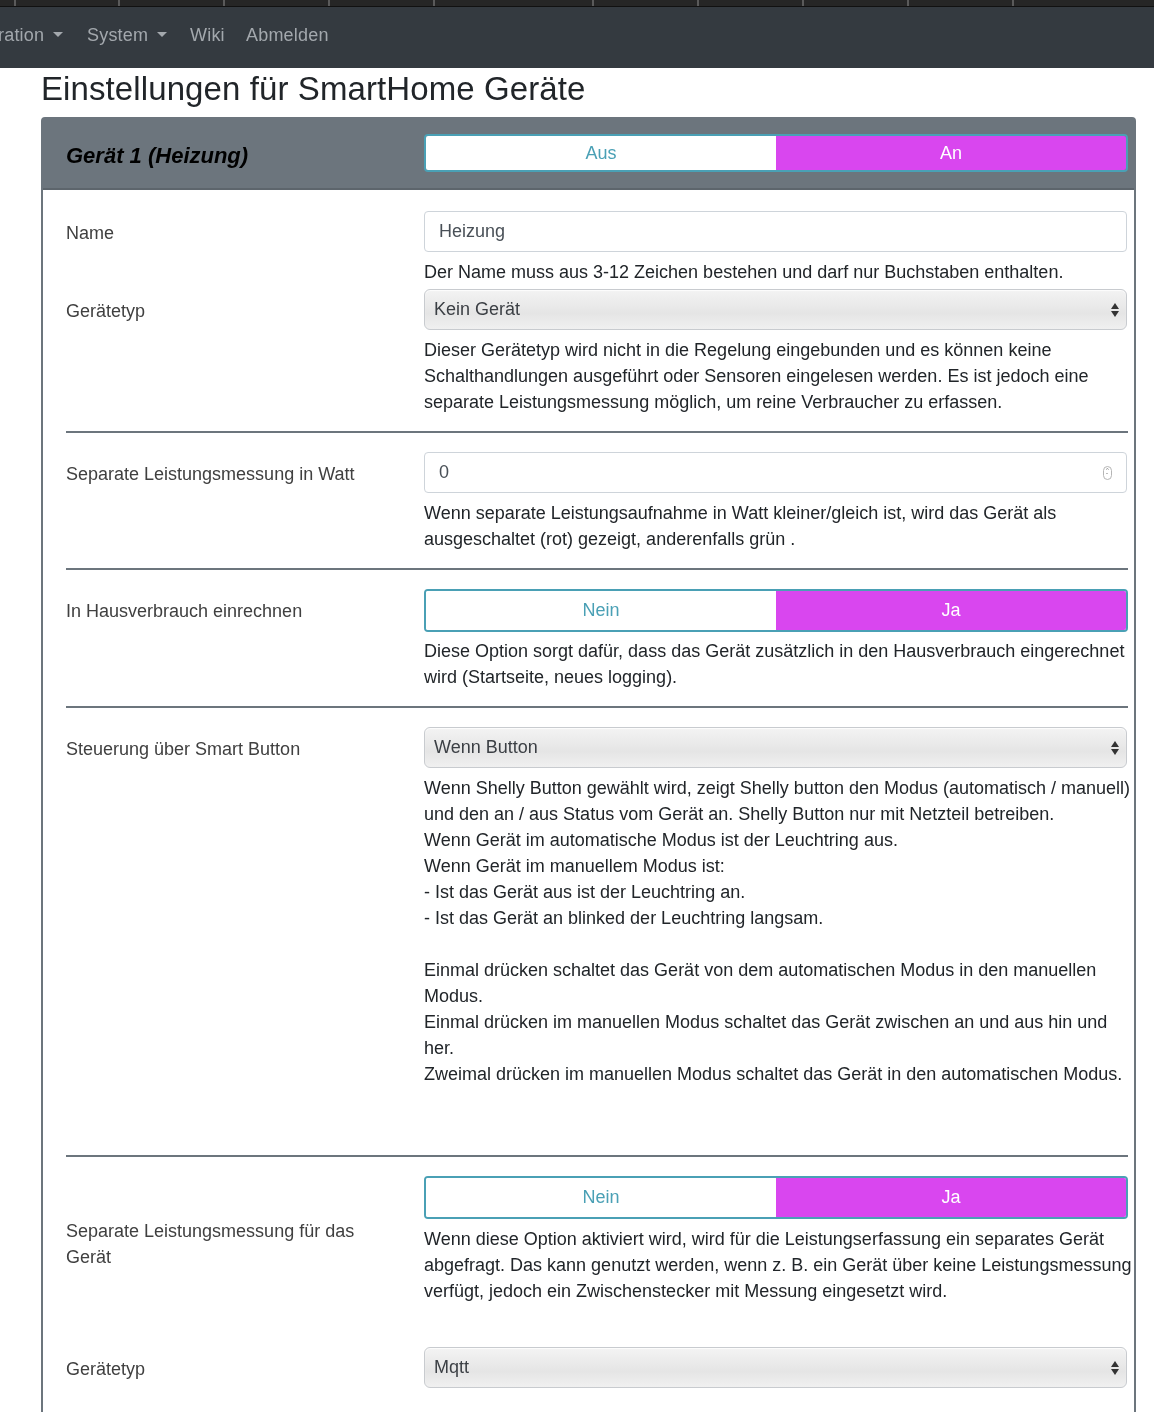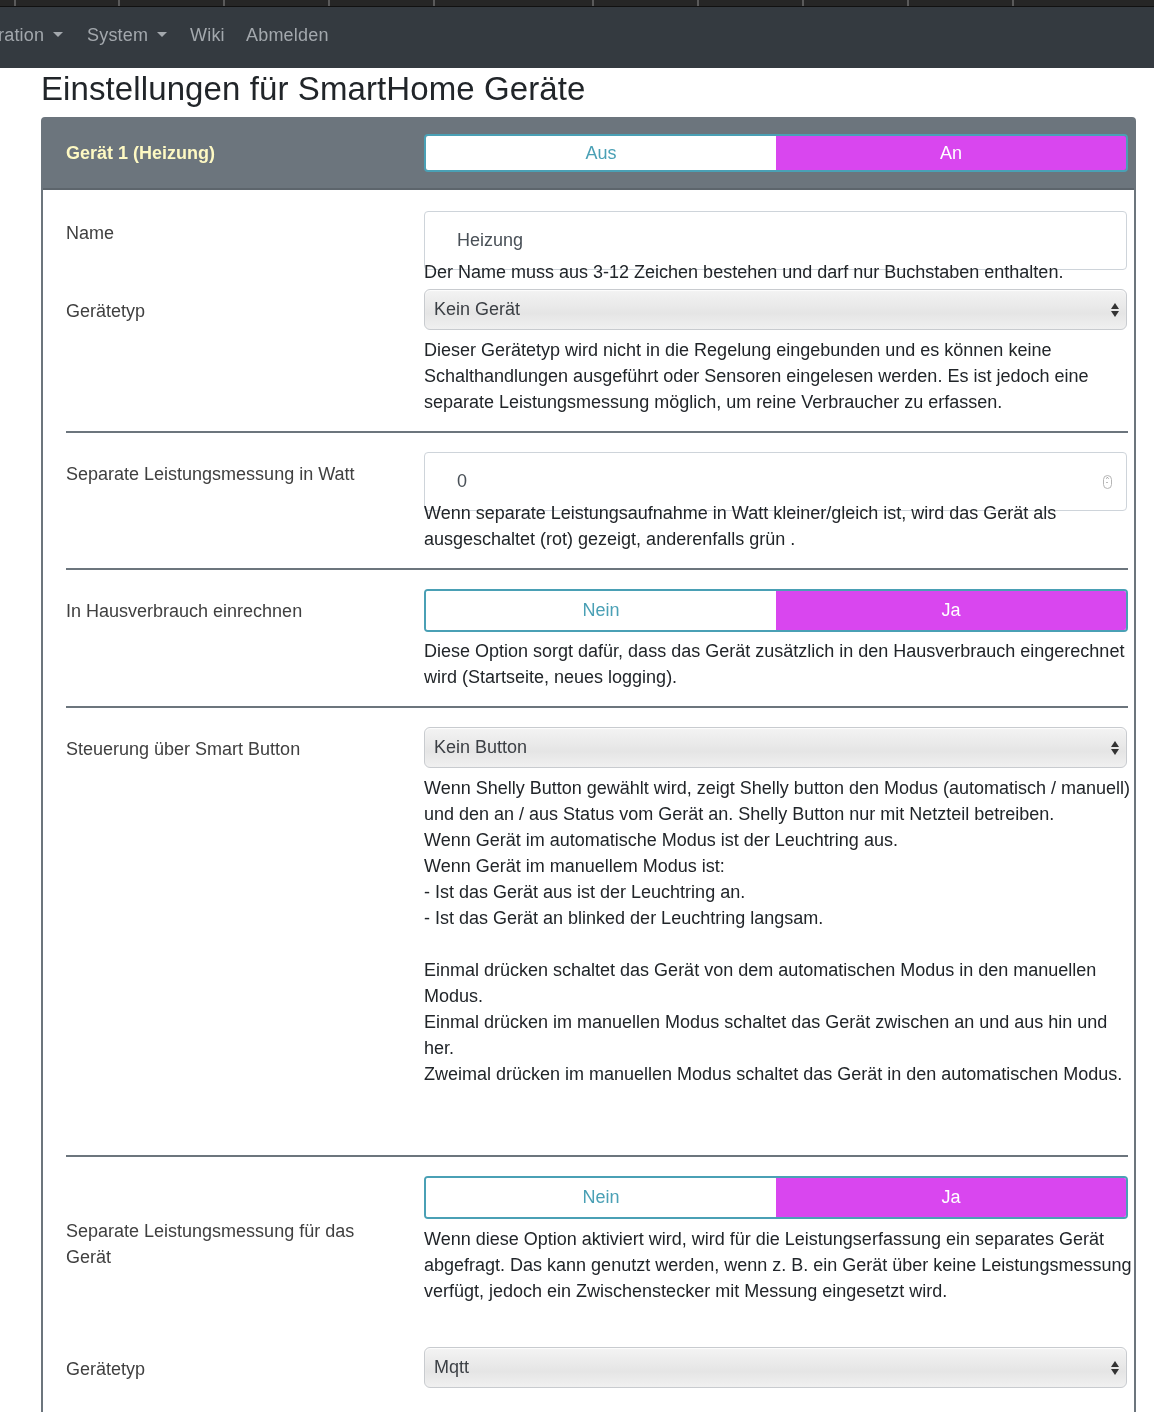--- a/index.html
+++ b/index.html
@@ -30,37 +30,37 @@
   }
   .card {
     position:absolute; left:41px; top:117px; width:1095px; height:1320px;
     border:2px solid #6c757d; border-radius:4px 4px 0 0; box-sizing:border-box; background:#fff;
   }
   .card-header {
     position:absolute; left:0; top:0; width:1091px; height:69px; background:#6c757d;
     border-bottom:2px solid #5d656c;
   }
   .card-header .device-title {
-    position:absolute; left:23px; top:24px; color:#fef9c3; font-weight:bold; font-size:18px;
+    position:absolute; left:23px; top:24px; color:#000000; font-weight:bold; font-size:22px;font-style:italic;
   }
   .toggle {
     position:absolute; display:flex; box-sizing:border-box; border:2px solid #4aa0b5; border-radius:4px; overflow:hidden;
   }
   .toggle .opt {
     flex:1; display:flex; align-items:center; justify-content:center; font-size:18px; cursor:pointer;
   }
   .toggle .opt.off { background:#fff; color:#4aa0b5; }
   .toggle .opt.on { background:#d946ef; color:#fff; }
   .label {
     position:absolute; left:23px; font-size:18px; color:#404040; line-height:26px; width:330px;
   }
   .input {
-    position:absolute; left:381px; width:703px; height:59px; box-sizing:border-box;
+    position:absolute; left:381px; width:703px; height:41px; box-sizing:border-box;
     border:1.5px solid #ced4da; border-radius:4px; background:#fff; font-size:18px;
-    color:#495057; padding:0 32px; display:flex; align-items:center;
+    color:#495057; padding:0 14px; display:flex; align-items:center;
   }
   .select {
     position:absolute; left:381px; width:703px; height:41px; box-sizing:border-box;
     border:1.5px solid #c8cbcf; border-radius:6px; font-size:18px; color:#3b3f44;
     padding:0 9px; display:flex; align-items:center;
     background:linear-gradient(#f3f3f3, #e5e5e5 60%, #f0f0f0);
     box-shadow: inset 0 1px 1px rgba(255,255,255,0.8);
   }
   .updown {
     position:absolute; right:7px; top:50%; transform:translateY(-50%);
@@ -155,21 +155,21 @@
   <div class="toggle" style="left:381px; top:470px; width:704px; height:43px;">
     <div class="opt off">Nein</div>
     <div class="opt on">Ja</div>
   </div>
   <div class="help" style="top:519px">Diese Option sorgt dafür, dass das Gerät zusätzlich in den Hausverbrauch eingerechnet wird (Startseite, neues logging).</div>
 
   <div class="hr" style="top:587px"></div>
 
   <div class="label" style="top:617px">Steuerung über Smart Button</div>
   <div class="select" style="top:608px">
-    <span>Kein Button</span>
+    <span>Wenn Button</span>
     <span class="updown">
         <span class="up"></span>
         <span class="down"></span>
       </span>
   </div>
   <div class="help" style="top:656px">Wenn Shelly Button gewählt wird, zeigt Shelly button den Modus (automatisch / manuell) und den an / aus Status vom Gerät an. Shelly Button nur mit Netzteil betreiben.
 Wenn Gerät im automatische Modus ist der Leuchtring aus.
 Wenn Gerät im manuellem Modus ist:
 - Ist das Gerät aus ist der Leuchtring an.
 - Ist das Gerät an blinked der Leuchtring langsam.

